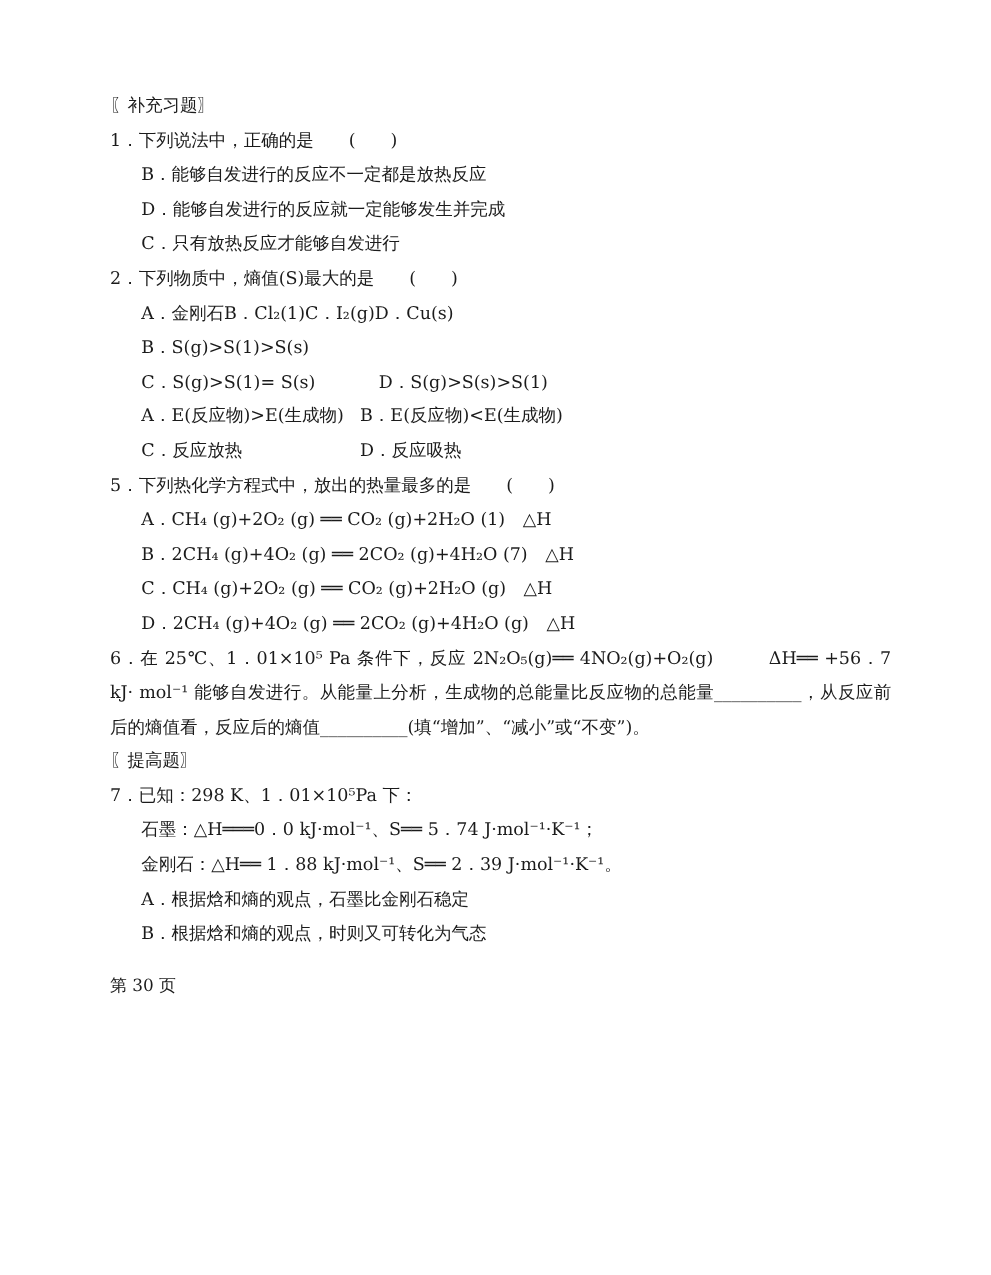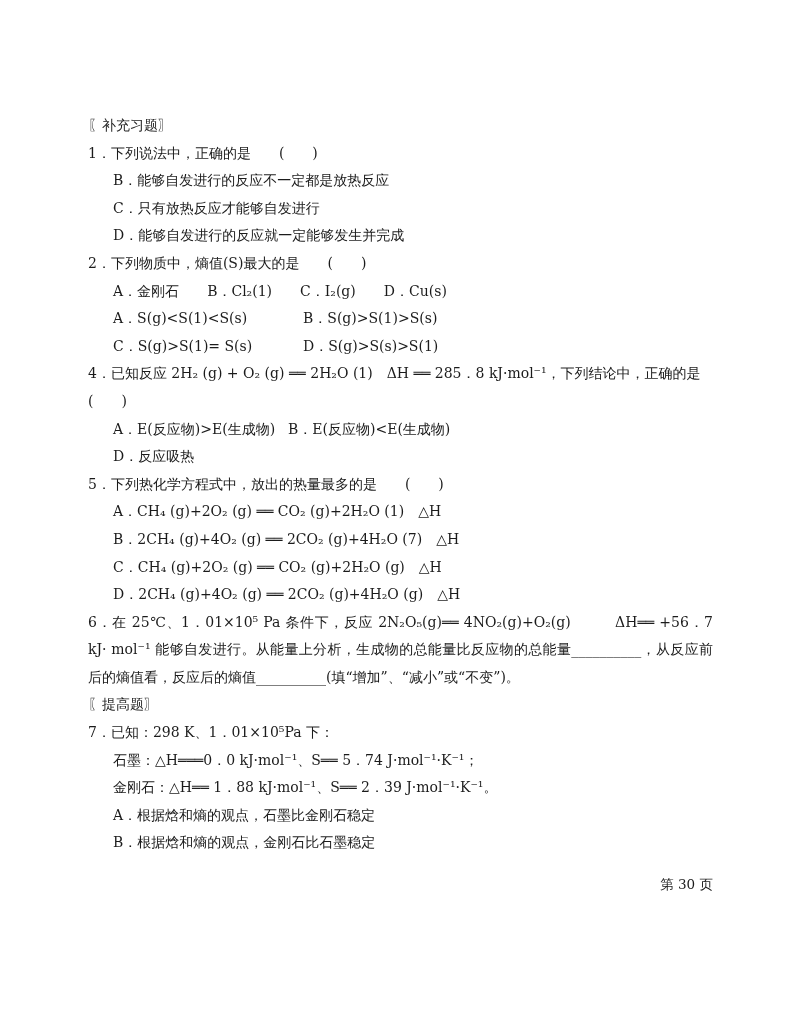--- a/index.html
+++ b/index.html
@@ -5,104 +5,102 @@
   html, body {
     margin: 0;
     padding: 0;
     background: #ffffff;
   }
   .page {
     position: relative;
     width: 793px;
     height: 1020px;
     box-sizing: border-box;
-    padding: 112px 80px 0 88px;
+    padding: 72px 80px 0 88px;
     background: #ffffff;
     font-family: "DejaVu Serif", "Liberation Serif", serif;
     font-size: 14px;
     color: #1b1b1b;
     overflow: hidden;
   }
   .line {
     line-height: 27.6px;
     white-space: pre-wrap;
   }
   .para {
     line-height: 27.6px;
     white-space: pre-wrap;
     text-align: justify;
   }
   .indent {
     padding-left: 25px;
   }
   .optrow {
     display: flex;
-    gap: 28px;
   }
   .cols {
     display: flex;
   }
   .c190 { width: 190px; flex: 0 0 190px; }
   .c175 { width: 175px; flex: 0 0 175px; }
   .footer {
     margin-top: 14px;
-    text-align: right;
+    text-align: left;
     line-height: 27.6px;
     font-size: 13.5px;
   }
 </style>
 </head>
 <body>
 
 <div class="page">
 
   <div class="line">〖补充习题〗</div>
 
   <div class="line">1．下列说法中，正确的是　　(　　)</div>
   <div class="line indent">B．能够自发进行的反应不一定都是放热反应</div>
+  <div class="line indent">D．能够自发进行的反应就一定能够发生并完成</div>
   <div class="line indent">C．只有放热反应才能够自发进行</div>
-  <div class="line indent">D．能够自发进行的反应就一定能够发生并完成</div>
 
   <div class="line">2．下列物质中，熵值(S)最大的是　　(　　)</div>
   <div class="line indent optrow">
     <span>A．金刚石</span>
     <span>B．Cl₂(1)</span>
     <span>C．I₂(g)</span>
     <span>D．Cu(s)</span>
   </div>
 
   <div class="line indent cols">
-    <span class="c190">A．S(g)&lt;S(1)&lt;S(s)</span>
     <span>B．S(g)&gt;S(1)&gt;S(s)</span>
   </div>
   <div class="line indent cols">
     <span class="c190">C．S(g)&gt;S(1)= S(s)</span>
     <span>D．S(g)&gt;S(s)&gt;S(1)</span>
   </div>
 
-  <div class="line">4．已知反应 2H₂ (g) + O₂ (g) ══ 2H₂O (1)　ΔH ══ 285．8 kJ·mol⁻¹，下列结论中，正确的是　　(　　)</div>
   <div class="line indent cols">
     <span class="c175">A．E(反应物)&gt;E(生成物)</span>
     <span>B．E(反应物)&lt;E(生成物)</span>
   </div>
   <div class="line indent cols">
+    <span class="c175">C．反应放热</span>
     <span>D．反应吸热</span>
   </div>
 
   <div class="line">5．下列热化学方程式中，放出的热量最多的是　　(　　)</div>
   <div class="line indent">A．CH₄ (g)+2O₂ (g) ══ CO₂ (g)+2H₂O (1)　△H</div>
   <div class="line indent">B．2CH₄ (g)+4O₂ (g) ══ 2CO₂ (g)+4H₂O (7)　△H</div>
   <div class="line indent">C．CH₄ (g)+2O₂ (g) ══ CO₂ (g)+2H₂O (g)　△H</div>
   <div class="line indent">D．2CH₄ (g)+4O₂ (g) ══ 2CO₂ (g)+4H₂O (g)　△H</div>
 
   <div class="para">6．在 25℃、1．01×10⁵ Pa 条件下，反应 2N₂O₅(g)══ 4NO₂(g)+O₂(g)　　　ΔH══ +56．7 kJ· mol⁻¹ 能够自发进行。从能量上分析，生成物的总能量比反应物的总能量__________，从反应前后的熵值看，反应后的熵值__________(填“增加”、“减小”或“不变”)。</div>
 
   <div class="line">〖提高题〗</div>
 
   <div class="line">7．已知：298 K、1．01×10⁵Pa 下：</div>
   <div class="line indent">石墨：△H═══0．0 kJ·mol⁻¹、S══ 5．74 J·mol⁻¹·K⁻¹；</div>
   <div class="line indent">金刚石：△H══ 1．88 kJ·mol⁻¹、S══ 2．39 J·mol⁻¹·K⁻¹。</div>
   <div class="line indent">A．根据焓和熵的观点，石墨比金刚石稳定</div>
-  <div class="line indent">B．根据焓和熵的观点，金刚石比石墨稳定</div>
+  <div class="line indent">B．根据焓和熵的观点，时则又可转化为气态</div>
 
   <div class="footer">第 30 页</div>
 
 </div>
 
 </body></html>

